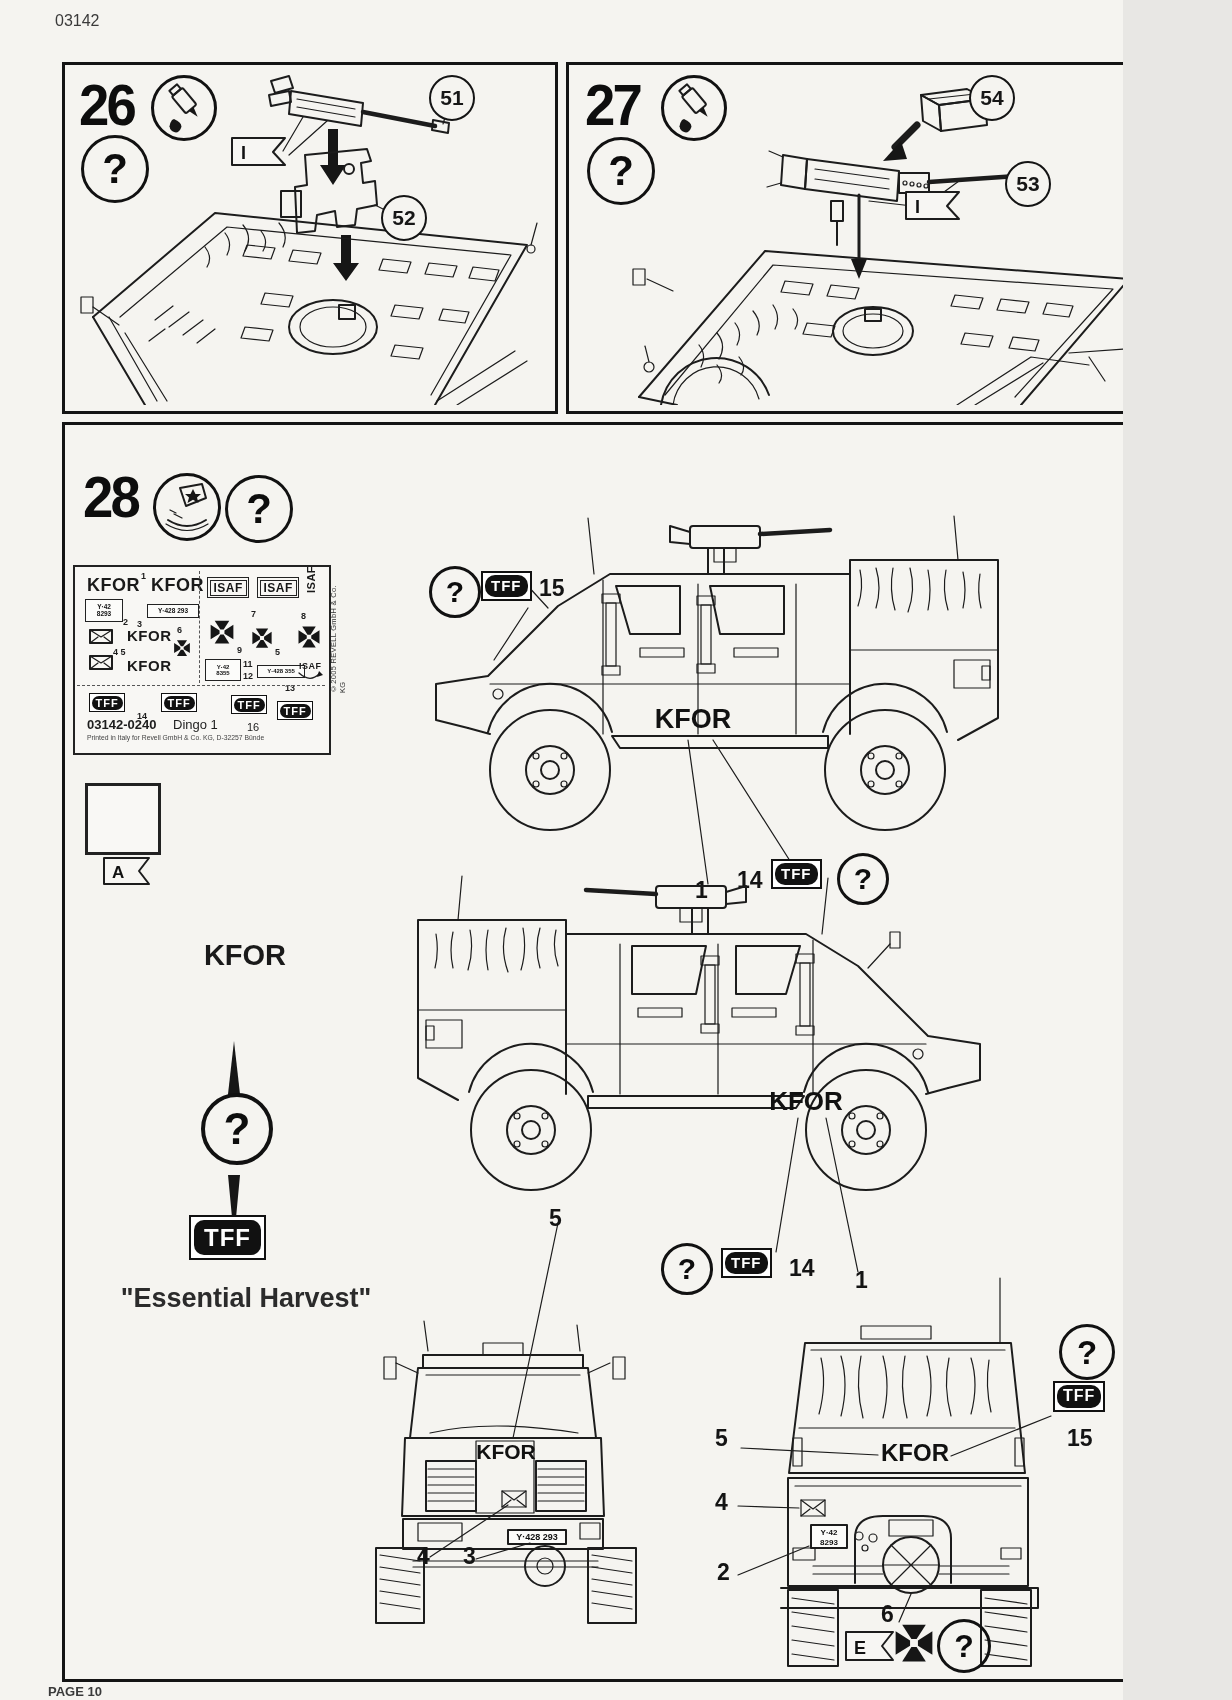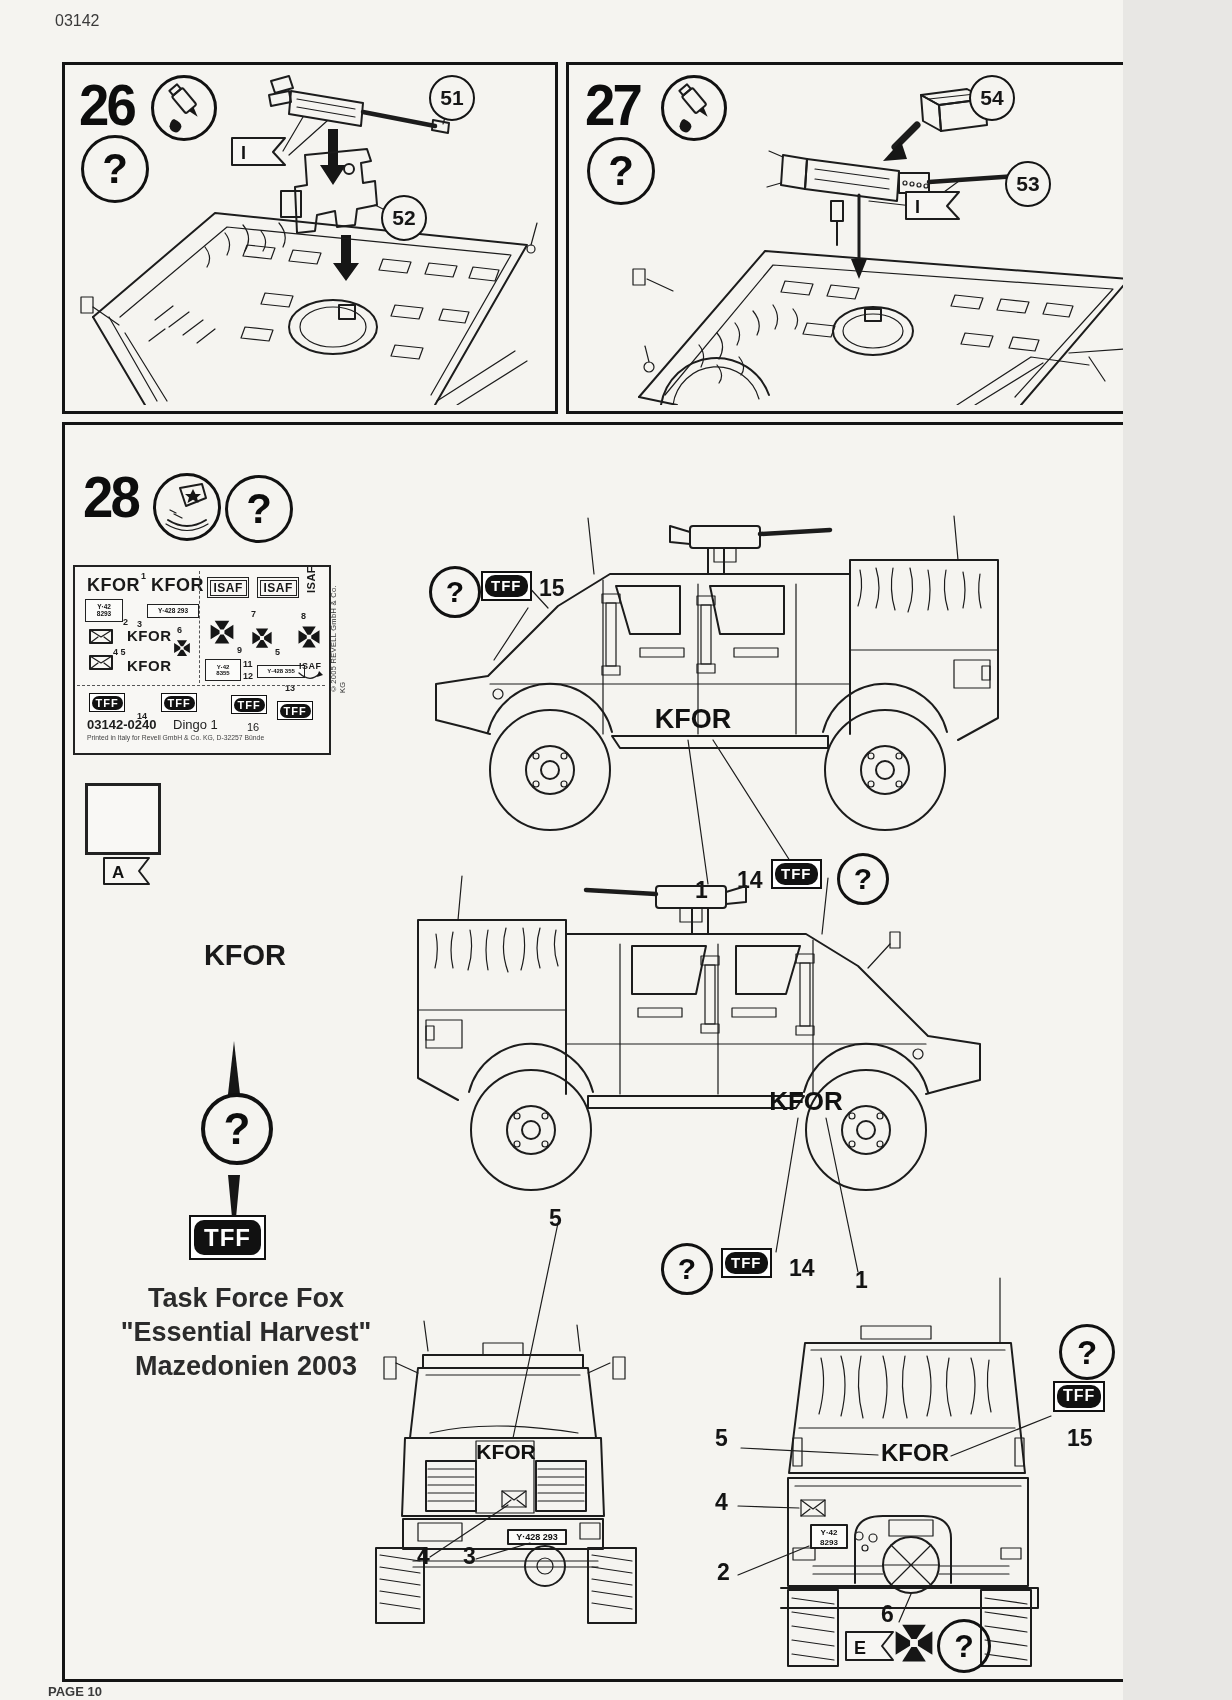--- a/index.html
+++ b/index.html
@@ -386,23 +386,21 @@
       <polygon fill="#161616" points="22,0 29,62 15,62"></polygon>
       <polygon fill="#161616" points="22,198 28,134 16,134"></polygon>
     </svg>
     <div class="circle-icon" style="left:136px;top:668px;width:64px;height:64px;border-width:4px;background:#f5f4f0;">
       <span class="qmark" style="font-size:44px;">?</span>
     </div>
     <span class="tffbox" style="left:124px;top:790px;border-width:2.5px;padding:3px;">
       <span class="tffin" style="font-size:24px;padding:2px 10px;">TFF</span>
     </span>
     <div class="abs cap2" style="left:16px;top:856px;width:330px;">
-      <div>Task Force Fox</div>
       <div>"Essential Harvest"</div>
-      <div>Mazedonien 2003</div>
     </div>
 
     <svg class="line abs" style="left:313px;top:423px;" width="640" height="450" viewBox="0 0 640 450">
       <use href="#veh-side" xlink:href="#veh-side" transform="translate(640,0) scale(-1,1)"></use>
       <text x="428" y="262" text-anchor="middle" font-size="26" font-weight="800" fill="#111" stroke="none">KFOR</text>
       <path class="thin" d="M420,270 L398,404 M448,270 L480,424"></path>
     </svg>
     <div class="circle-icon" style="left:596px;top:818px;width:46px;height:46px;">
       <span class="qmark" style="font-size:30px;">?</span>
     </div>

